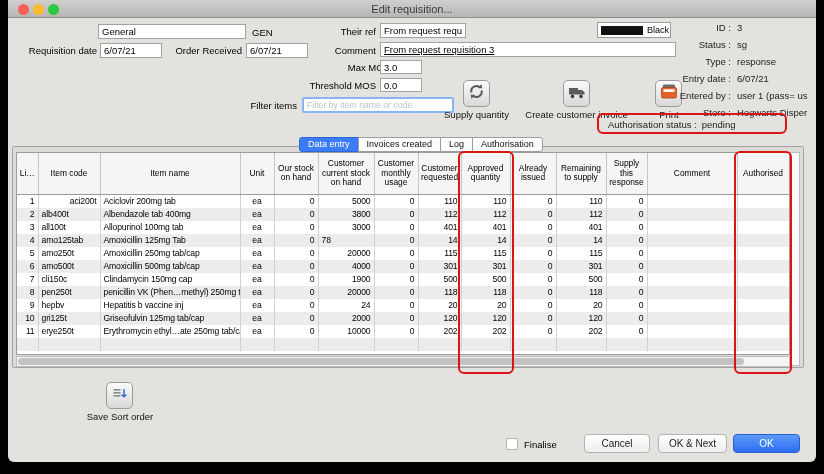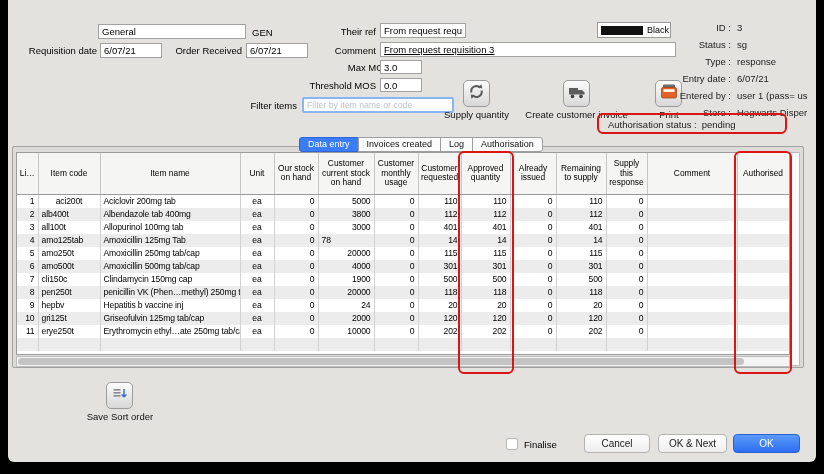--- a/index.html
+++ b/index.html
@@ -108,20 +108,26 @@
     background: linear-gradient(#ffffff, #efeeef); font-family: inherit; font-size: 10px;
     color: #1a1a1a; text-align: center; line-height: 17px; cursor: default;
   }
   .btn.primary { background: linear-gradient(#5b9bf9, #2d6ef2); border-color: #2a60d4; color: #fff; }
 </style>
 </head>
 <body>
 
 <div class="window">
 
+  <div class="titlebar">
+    <div class="tl red"></div>
+    <div class="tl yellow"></div>
+    <div class="tl green"></div>
+    <div class="wtitle">Edit requisition...</div>
+  </div>
 
   <input class="fld" style="left: 90px; top: 24px; width: 148px; height: 15px;" value="General">
   <div class="lbl" style="left:244px;top:27px;">GEN</div>
   <div class="lbl r" style="left:290px;top:26px;width:78px;">Their ref</div>
   <input class="fld" style="left: 372px; top: 23px; width: 86px; height: 15px;" value="From request requisi">
   <div class="colorbox">
     <div class="swatch" style="background: rgb(17, 17, 17);"></div>
     <div class="cname">Black</div>
   </div>
 
@@ -233,21 +239,21 @@
             <th>Already issued</th>
             <th>Remaining to supply</th>
             <th>Supply this response</th>
             <th>Comment</th>
             <th>Authorised</th>
           </tr>
         </thead>
       <tbody>
           <tr>
             <td style="text-align: right;">1</td>
-            <td style="text-align: center;">aci200t</td>
+            <td style="text-align: right;">aci200t</td>
             <td style="text-align: left;">Aciclovir 200mg tab</td>
             <td style="text-align: center;">ea</td>
             <td style="text-align: right;">0</td>
             <td style="text-align: right;">5000</td>
             <td style="text-align: right;">0</td>
             <td style="text-align: right;">110</td>
             <td style="text-align: right;">110</td>
             <td style="text-align: right;">0</td>
             <td style="text-align: right;">110</td>
             <td style="text-align: right;">0</td>

